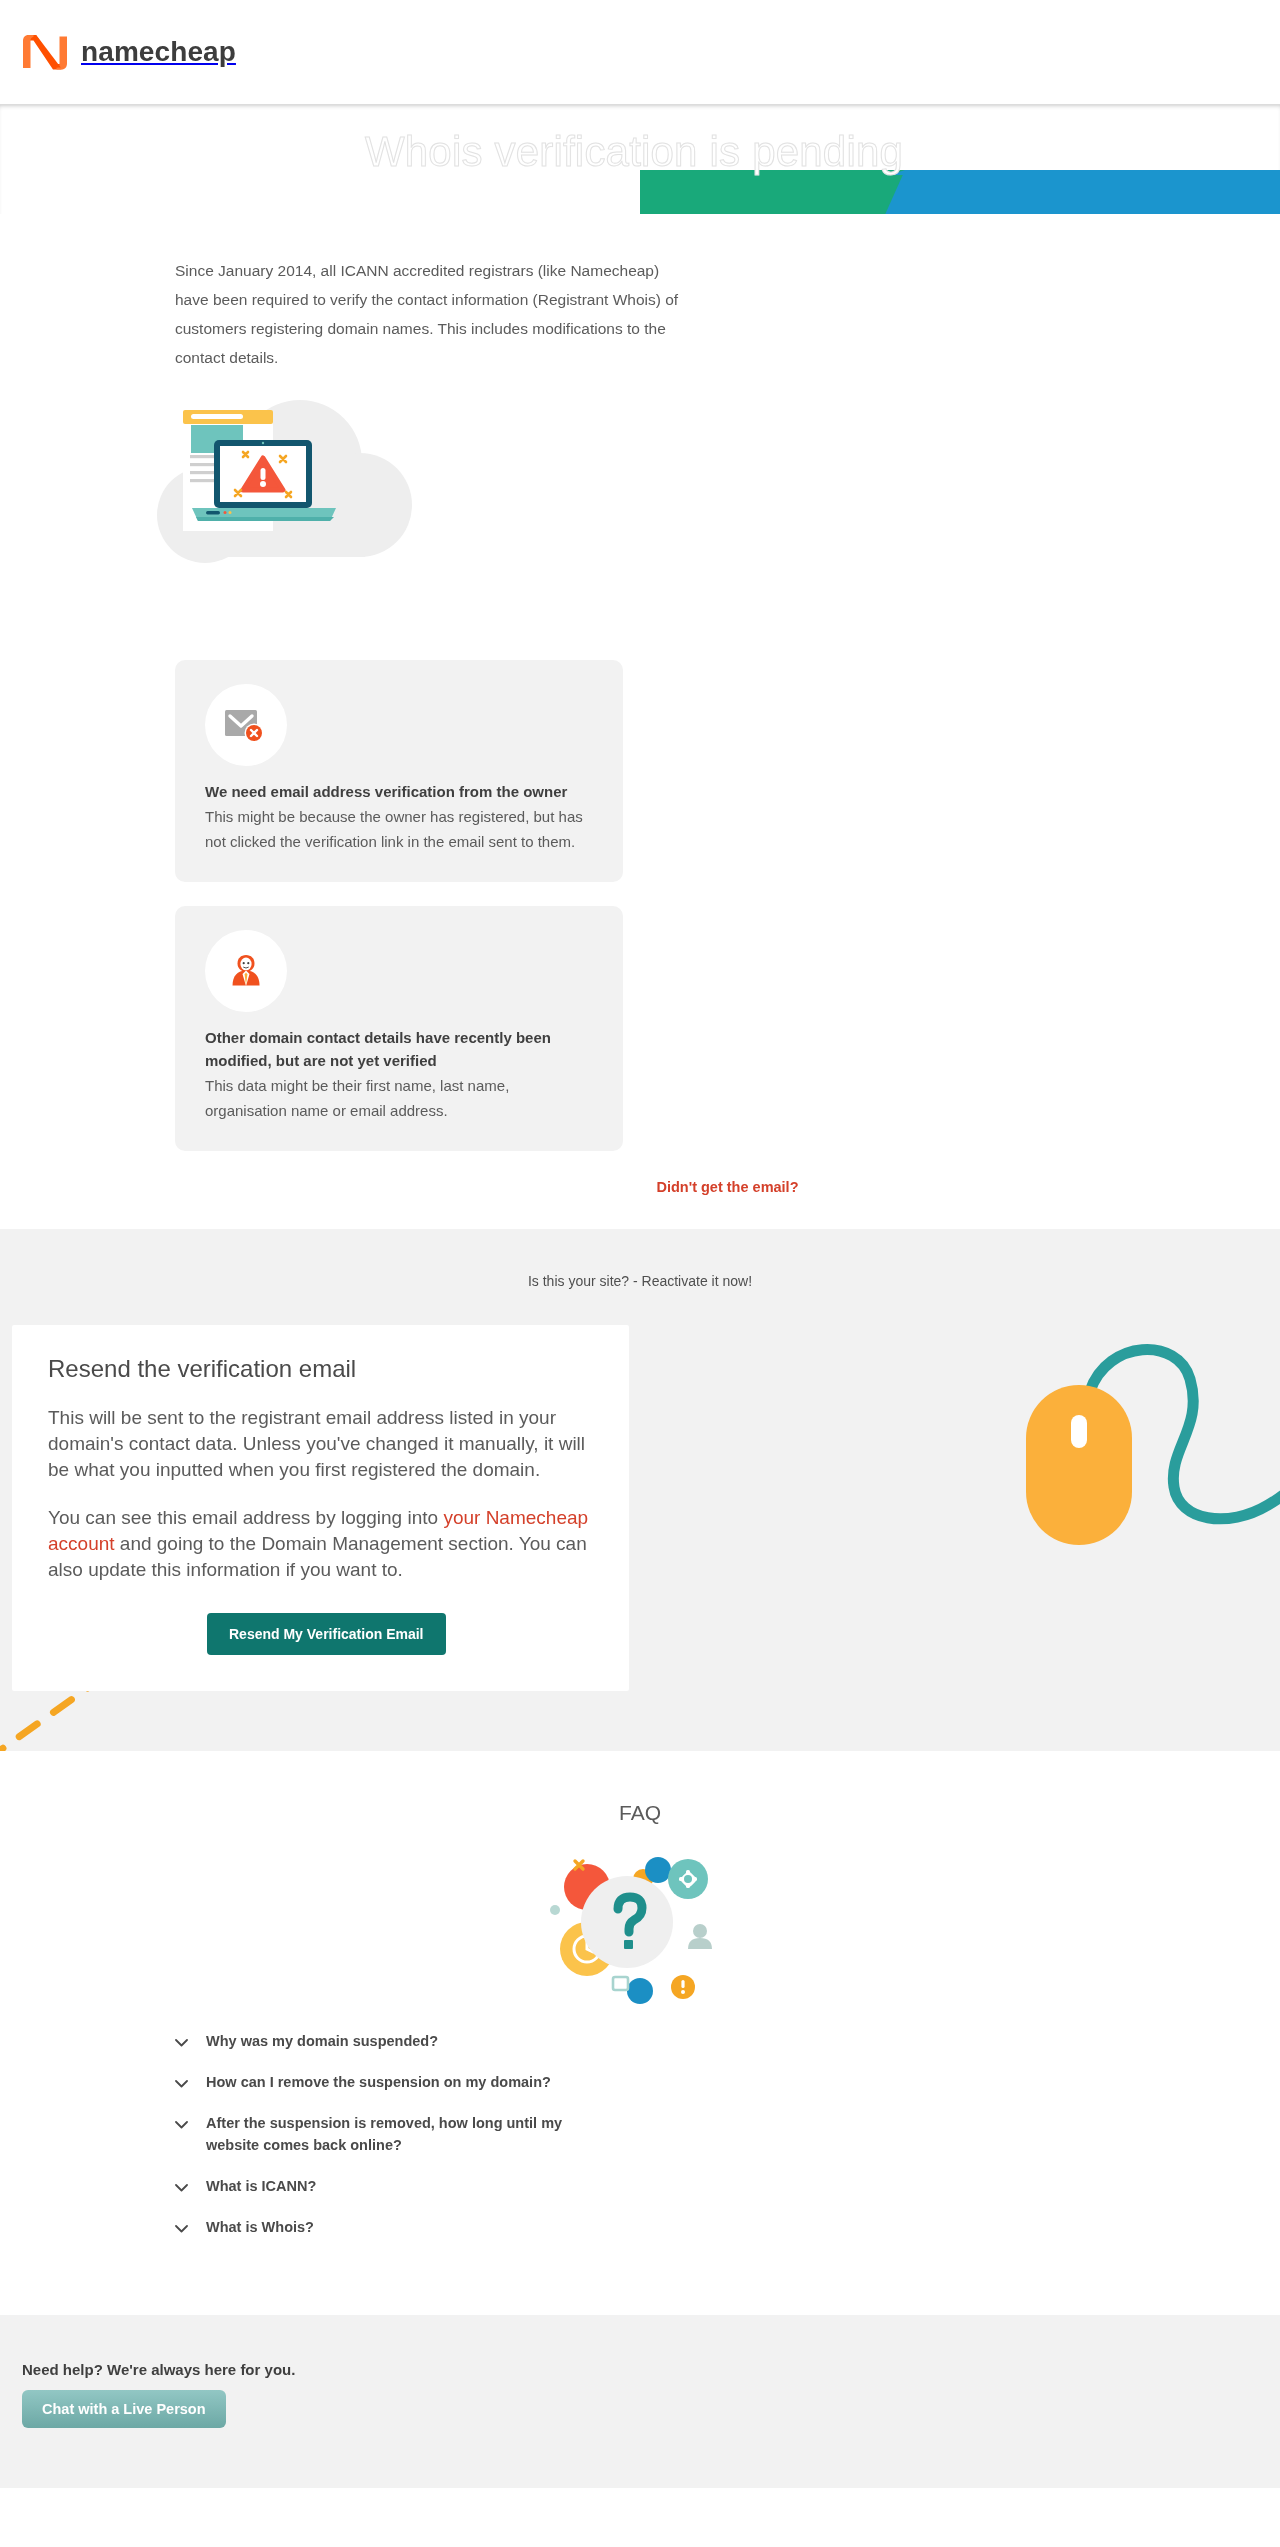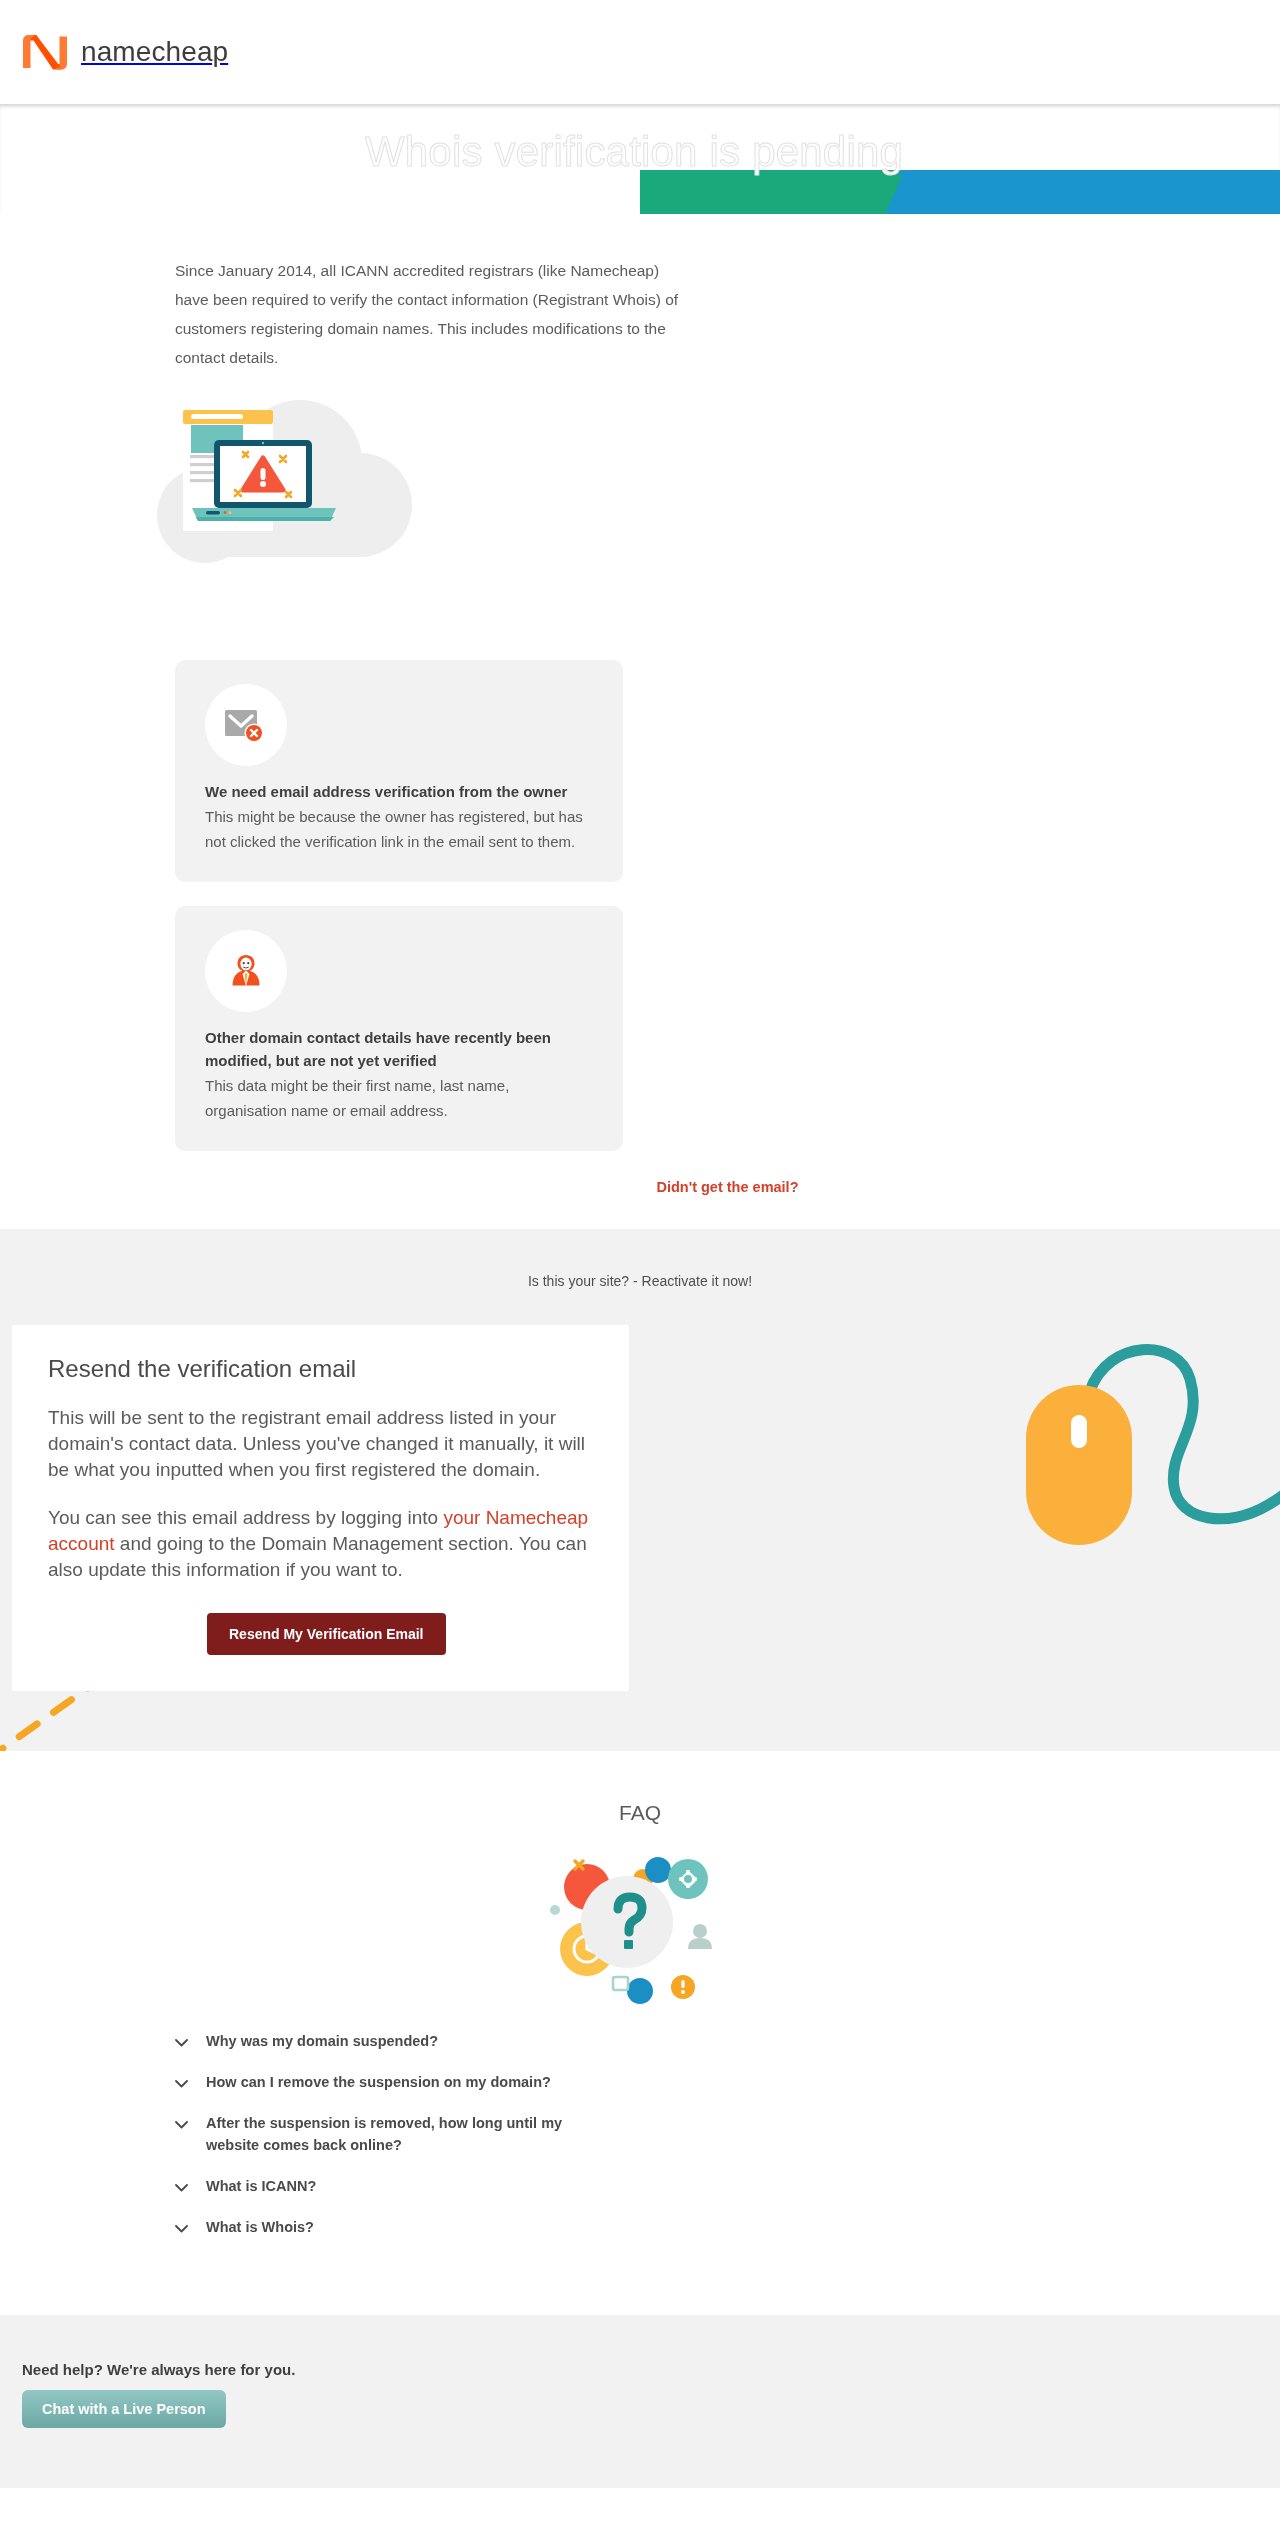--- a/index.html
+++ b/index.html
@@ -15,21 +15,21 @@
   
   .header {
     height: 104px;
     background: #fff;
     display: flex;
     align-items: center;
     padding-left: 22px;
   }
   .logo-wrap { display: flex; align-items: center; gap: 13px; }
   .logo-mark { width: 46px; height: 42px; display: block; }
-  .logo-text { font-size: 28px; color: #3d3d3d; font-weight: 400; letter-spacing: .1px; }
+  .logo-text { font-size: 28px; color: #3d3d3d; font-weight: 700; letter-spacing: .1px; }
 
   
   .hero {
     position: relative;
     height: 110px;
     background: #ffffff;
     border-top: 1px solid #dcdcdc;
     box-shadow: inset 0 3px 5px -3px rgba(0,0,0,.28);
     overflow: hidden;
   }
@@ -145,21 +145,21 @@
   .resend-card p {
     font-size: 19px;
     line-height: 26px;
     color: #5b5b5b;
     margin-bottom: 22px;
   }
   .resend-card a { color: #d4402a; text-decoration: none; }
   .resend-btn {
     display: block;
     margin: 30px auto 0 159px;
-    background: #7f1d1d;
+    background: #0f766e;
     border: none;
     border-radius: 4px;
     color: #fff;
     font-size: 14px;
     font-weight: bold;
     padding: 13px 22px;
     cursor: pointer;
     font-family: "Liberation Sans", sans-serif;
   }
   .mouse-illus { position: absolute; right: -28px; top: 80px; z-index: 2; }

